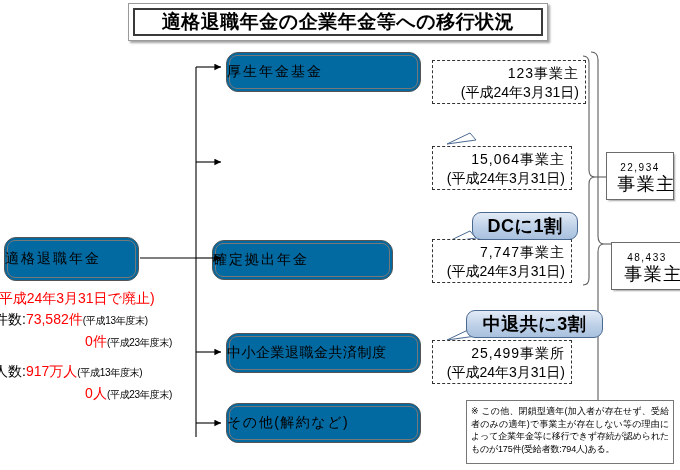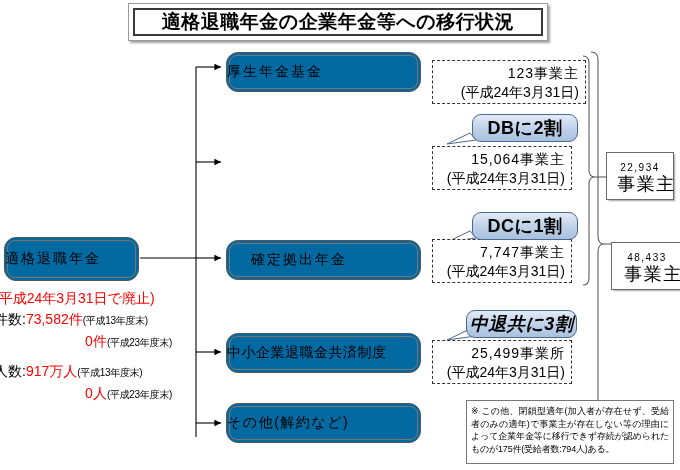--- a/index.html
+++ b/index.html
@@ -258,40 +258,37 @@
   </div>
 
   <div class="rbox" style="left:226px; top:52px; width:195px; height:40px;">
     <span class="lbl">厚生年金基金</span>
   </div>
   <div class="dbox" style="left:432px; top:51px; width:154px; height:44px;margin-top:9px;">
     <div class="l1">123事業主</div>
     <div class="l2">(平成24年3月31日)</div>
   </div>
 
-  <div class="bubble" style="left:472px; top:114px; width:106px; height:28px;">
-    <span class="btxt">DBに2割</span>
-  </div>
   <div class="dbox" style="left:432px; top:146px; width:140px; height:44px;">
     <div class="l1">15,064事業主</div>
     <div class="l2">(平成24年3月31日)</div>
   </div>
 
   <div class="bubble" style="left:472px; top:212px; width:106px; height:28px;">
     <span class="btxt">DCに1割</span>
   </div>
-  <div class="rbox" style="left:226px; top:240px; width:195px; height:40px;padding-left:24px;">
+  <div class="rbox" style="left:212px; top:240px; width:181px; height:40px;">
     <span class="lbl">確定拠出年金</span>
   </div>
   <div class="dbox" style="left:432px; top:239px; width:140px; height:44px;">
     <div class="l1">7,747事業主</div>
     <div class="l2">(平成24年3月31日)</div>
   </div>
 
-  <div class="bubble" style="left:466px; top:310px; width:111px; height:28px;font-style:italic;">
+  <div class="bubble" style="left:466px; top:310px; width:137px; height:28px;">
     <span class="btxt">中退共に3割</span>
   </div>
   <div class="rbox tight" style="left:226px; top:333px; width:195px; height:40px;">
     <span class="lbl">中小企業退職金共済制度</span>
   </div>
   <div class="dbox" style="left:432px; top:340px; width:140px; height:44px;">
     <div class="l1">25,499事業所</div>
     <div class="l2">(平成24年3月31日)</div>
   </div>
 

